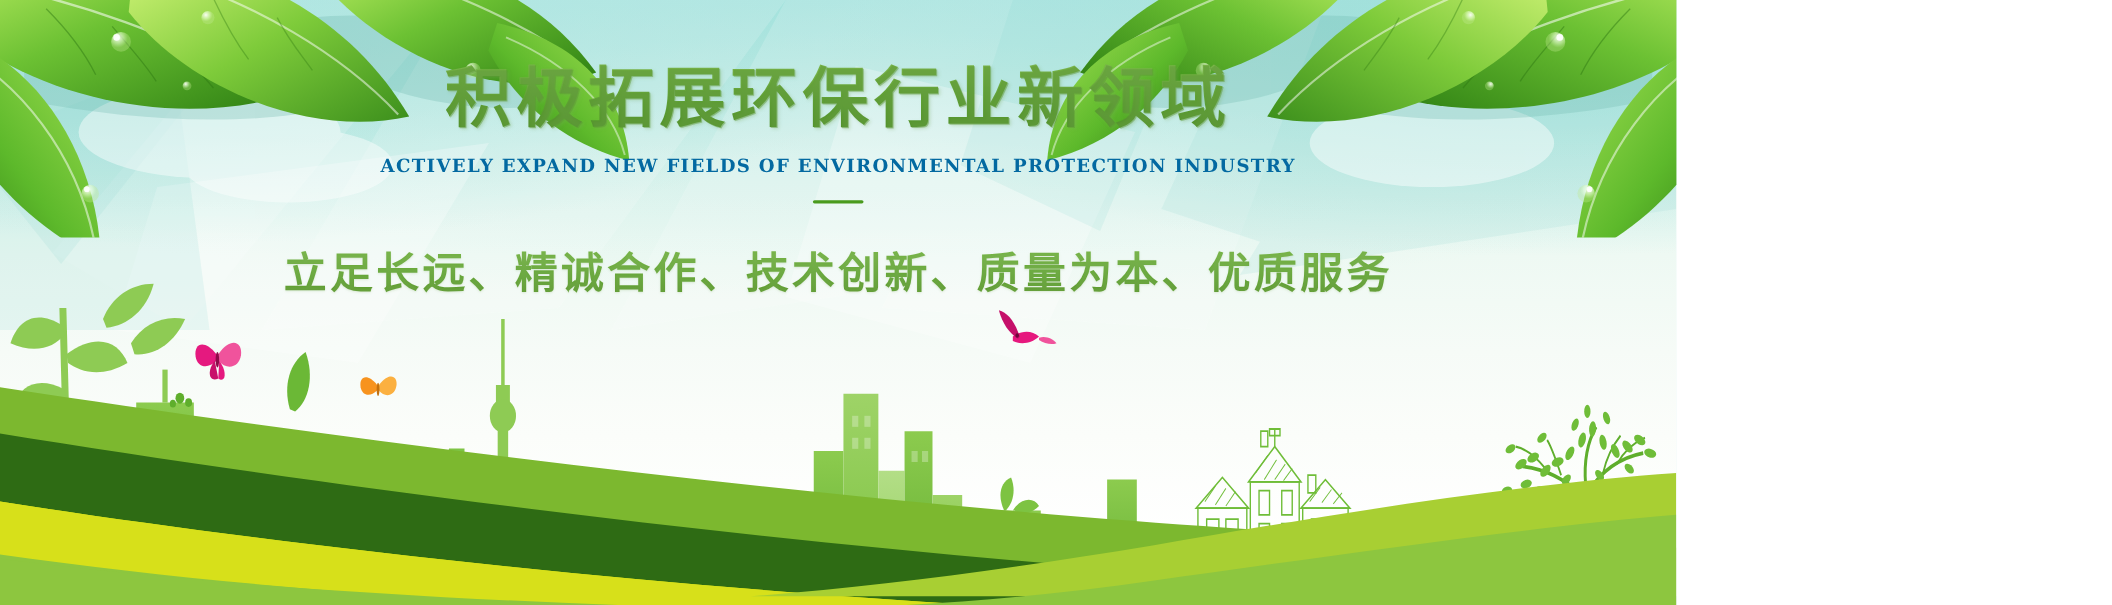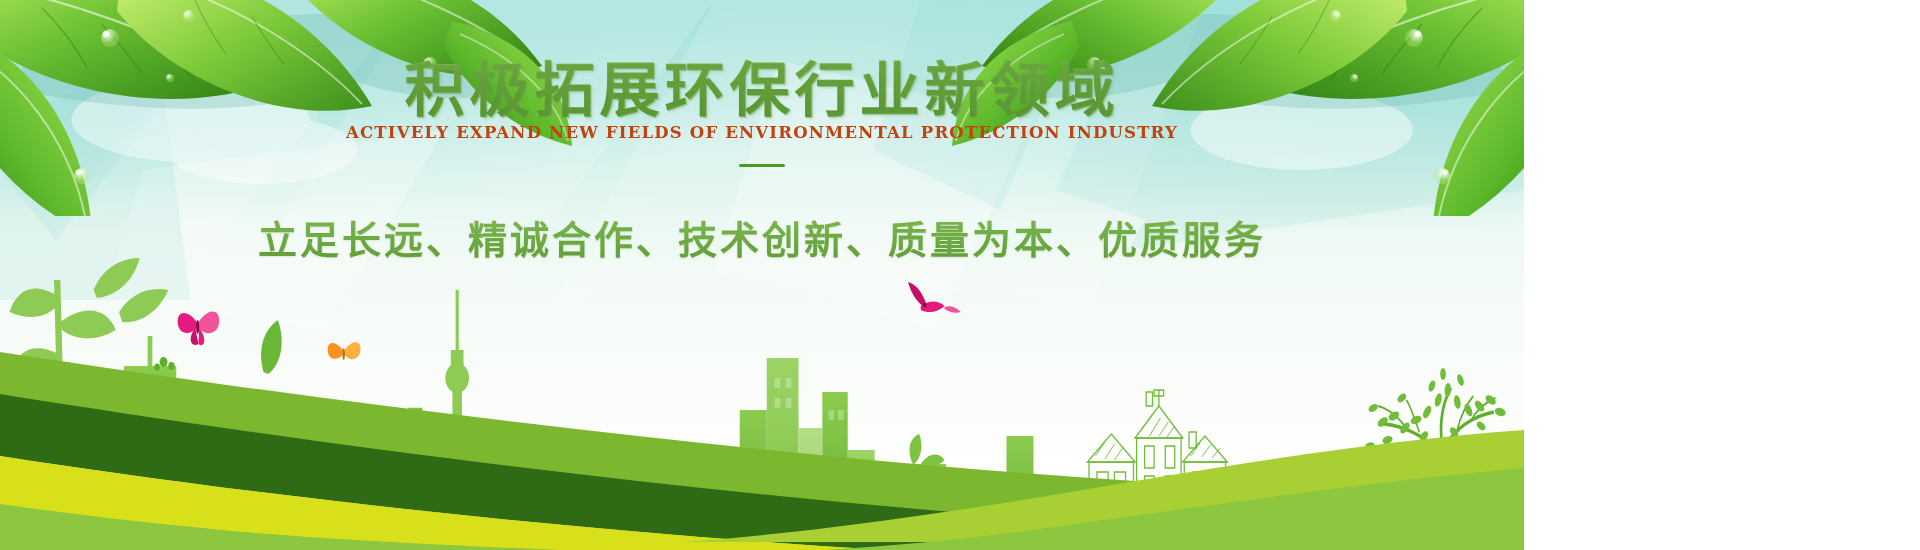--- a/index.html
+++ b/index.html
@@ -60,36 +60,37 @@
     text-shadow:
       1px 1px 0 rgba(92,150,52,.45),
       2px 2px 3px rgba(120,170,90,.30);
     line-height:1.08;
     background:linear-gradient(180deg,#7ab54a 0%,#5d9e33 55%,#4f8f2a 100%);
     -webkit-background-clip:text;
     background-clip:text;
     color:transparent;
   }
   .sub-title-en{
+    margin-top:18px;
     font-family:"DejaVu Serif", serif;
     font-size:16.5px;
     font-weight:700;
     letter-spacing:1.2px;
-    color:#c2410c;
+    color:#0369a1;
     white-space:nowrap;
   }
   .divider{
     margin:22px auto 0;
     width:46px;
     height:3px;
     background:#4a9b1e;
     border-radius:2px;
   }
   .slogan{
-    margin-top:42px;
+    margin-top:32px;
     font-family:"DejaVu Serif", serif;
     font-size:39px;
     font-weight:700;
     letter-spacing:3px;
     color:#6aae3c;
     background:linear-gradient(180deg,#7fbb4d 0%,#63a534 60%,#579228 100%);
     -webkit-background-clip:text;
     background-clip:text;
     color:transparent;
     text-shadow:0 1px 2px rgba(140,185,110,.25);

